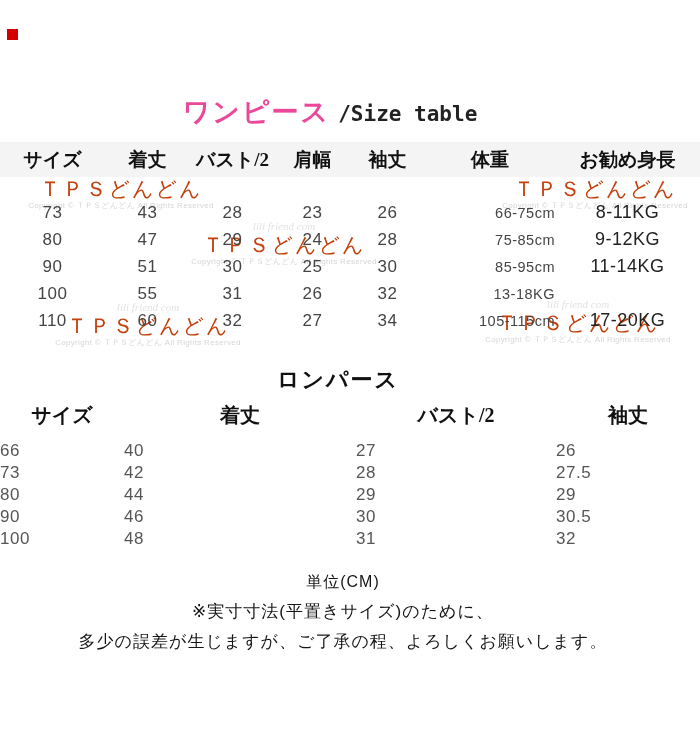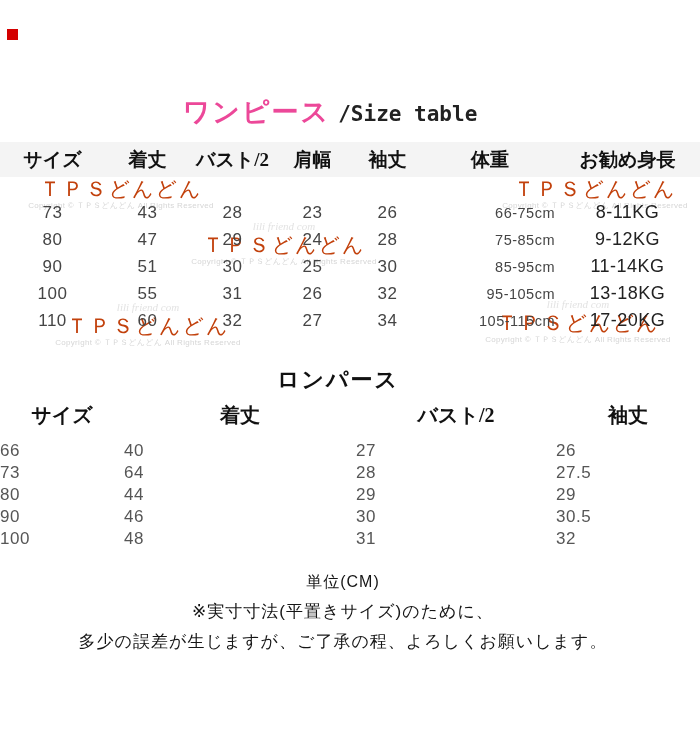--- a/index.html
+++ b/index.html
@@ -158,21 +158,20 @@
         <span class="cell">30</span>
         <span class="cell">85-95cm</span>
         <span class="cell">11-14KG</span>
       </div>
       <div class="trow t1-grid">
         <span class="cell">100</span>
         <span class="cell">55</span>
         <span class="cell">31</span>
         <span class="cell">26</span>
         <span class="cell">32</span>
-        <span class="cell">95-105cm</span>
         <span class="cell">13-18KG</span>
       </div>
       <div class="trow t1-grid">
         <span class="cell">110</span>
         <span class="cell">60</span>
         <span class="cell">32</span>
         <span class="cell">27</span>
         <span class="cell">34</span>
         <span class="cell">105-115cm</span>
         <span class="cell">17-20KG</span>
@@ -190,21 +189,21 @@
 
   <div class="t2-body">
       <div class="trow t2-grid">
         <span class="cell">66</span>
         <span class="cell">40</span>
         <span class="cell">27</span>
         <span class="cell">26</span>
       </div>
       <div class="trow t2-grid">
         <span class="cell">73</span>
-        <span class="cell">64</span>
+        <span class="cell">42</span>
         <span class="cell">28</span>
         <span class="cell">27.5</span>
       </div>
       <div class="trow t2-grid">
         <span class="cell">80</span>
         <span class="cell">44</span>
         <span class="cell">29</span>
         <span class="cell">29</span>
       </div>
       <div class="trow t2-grid">

